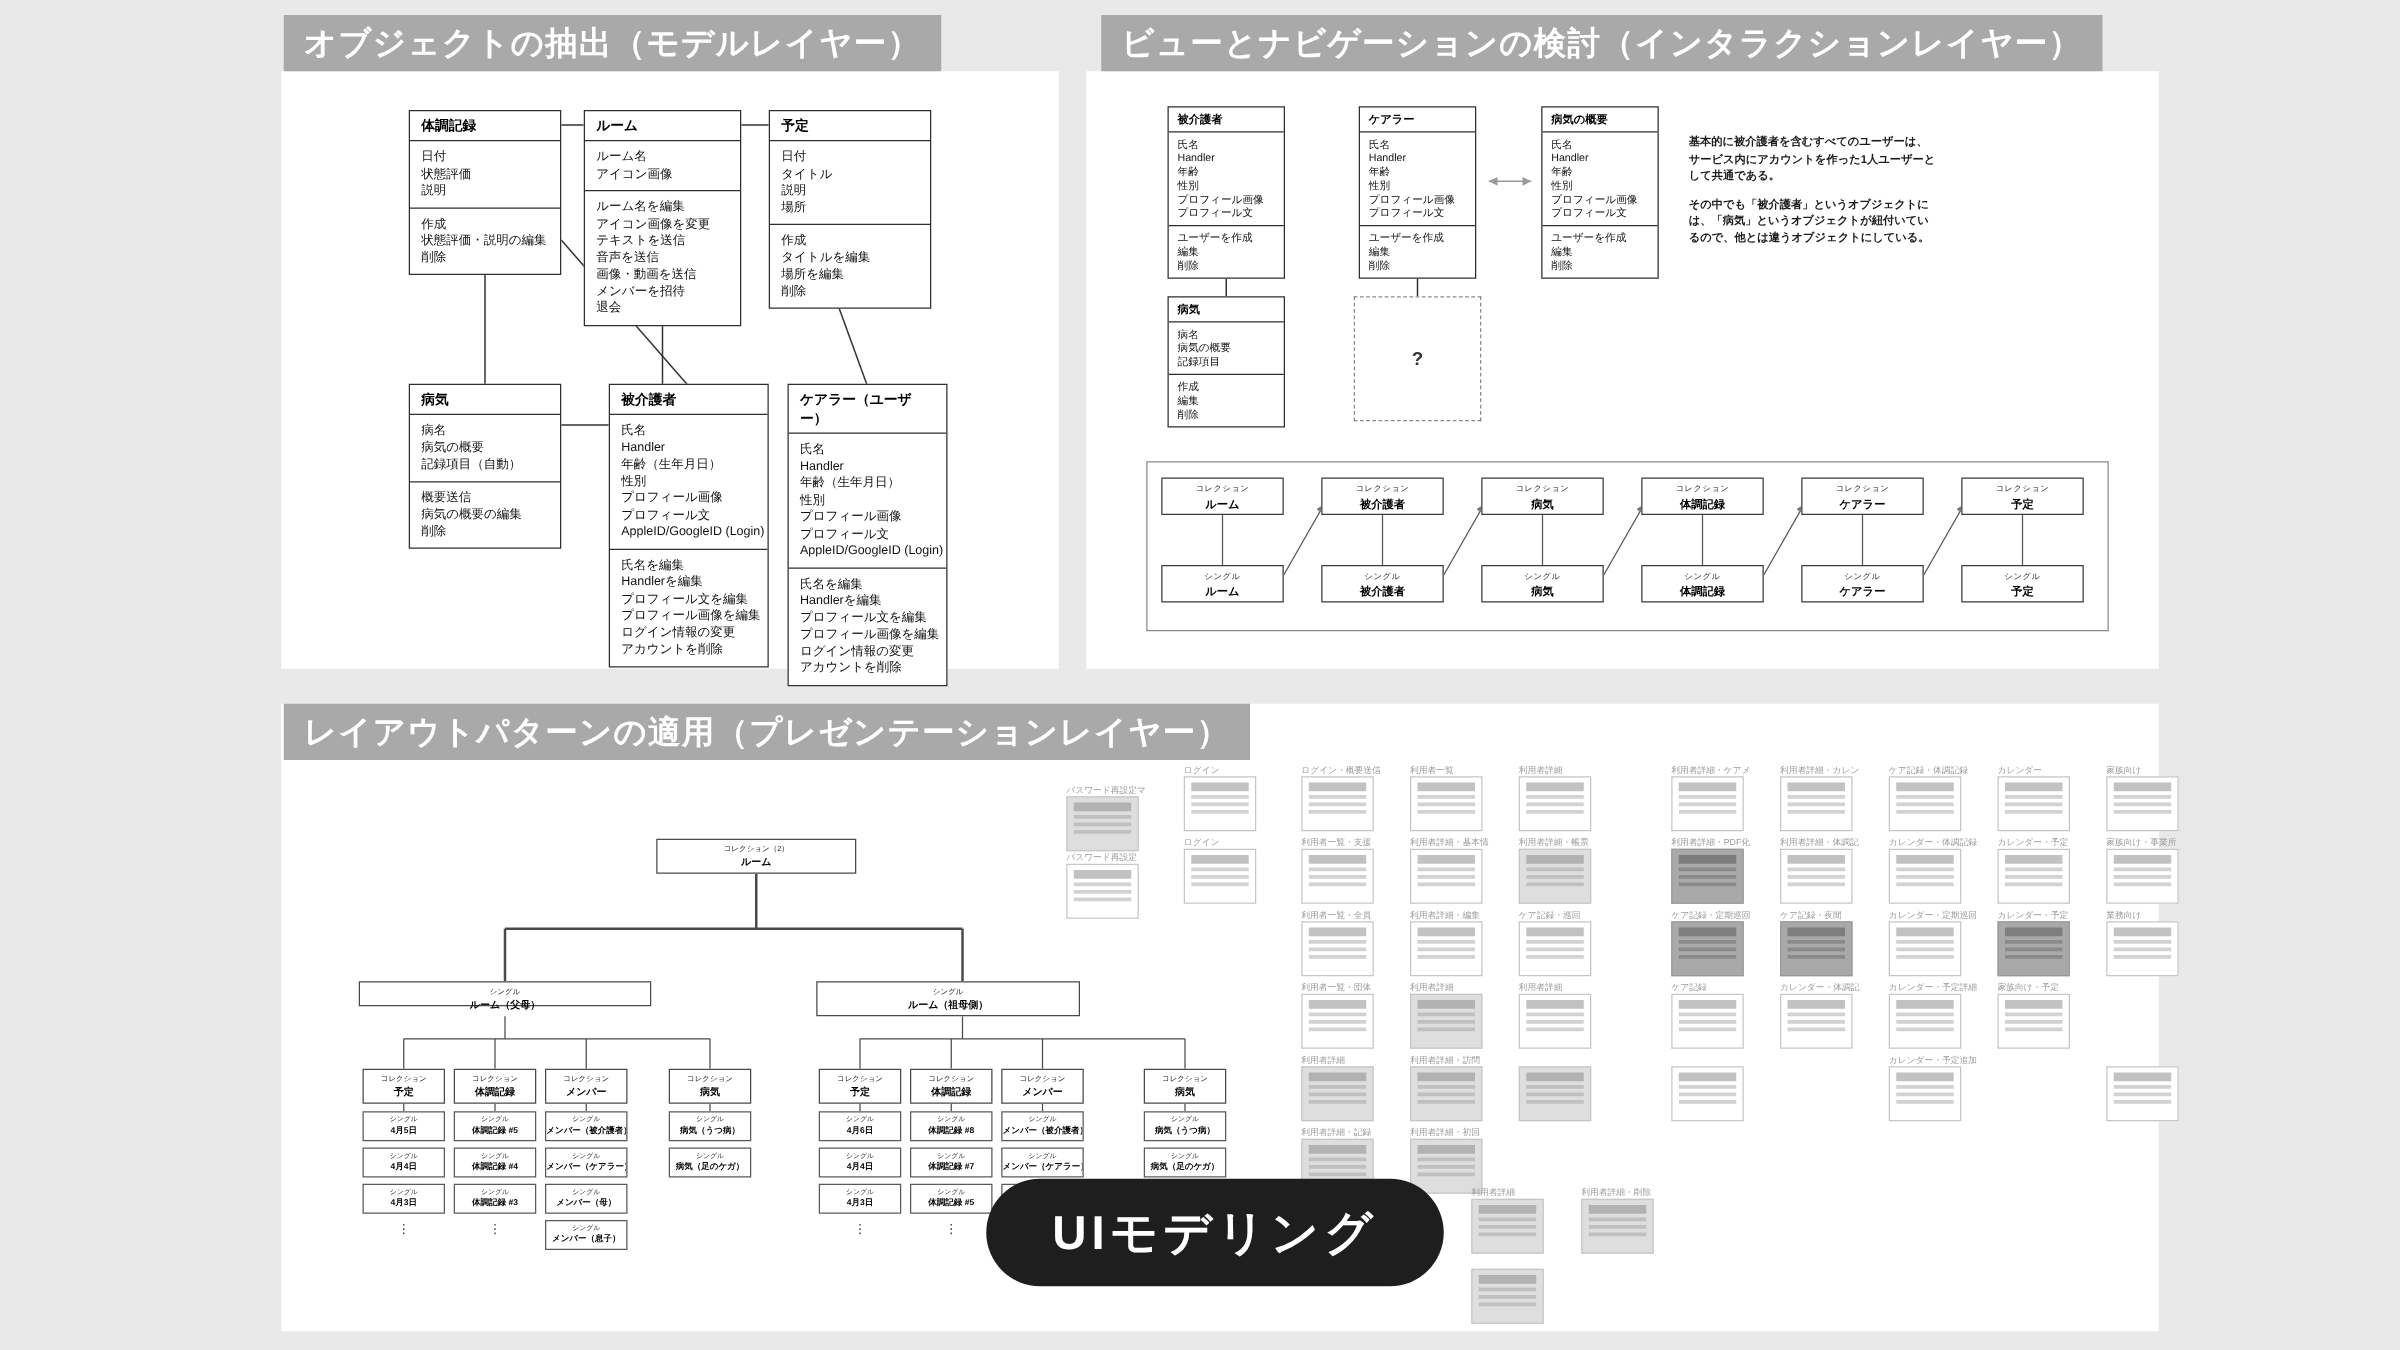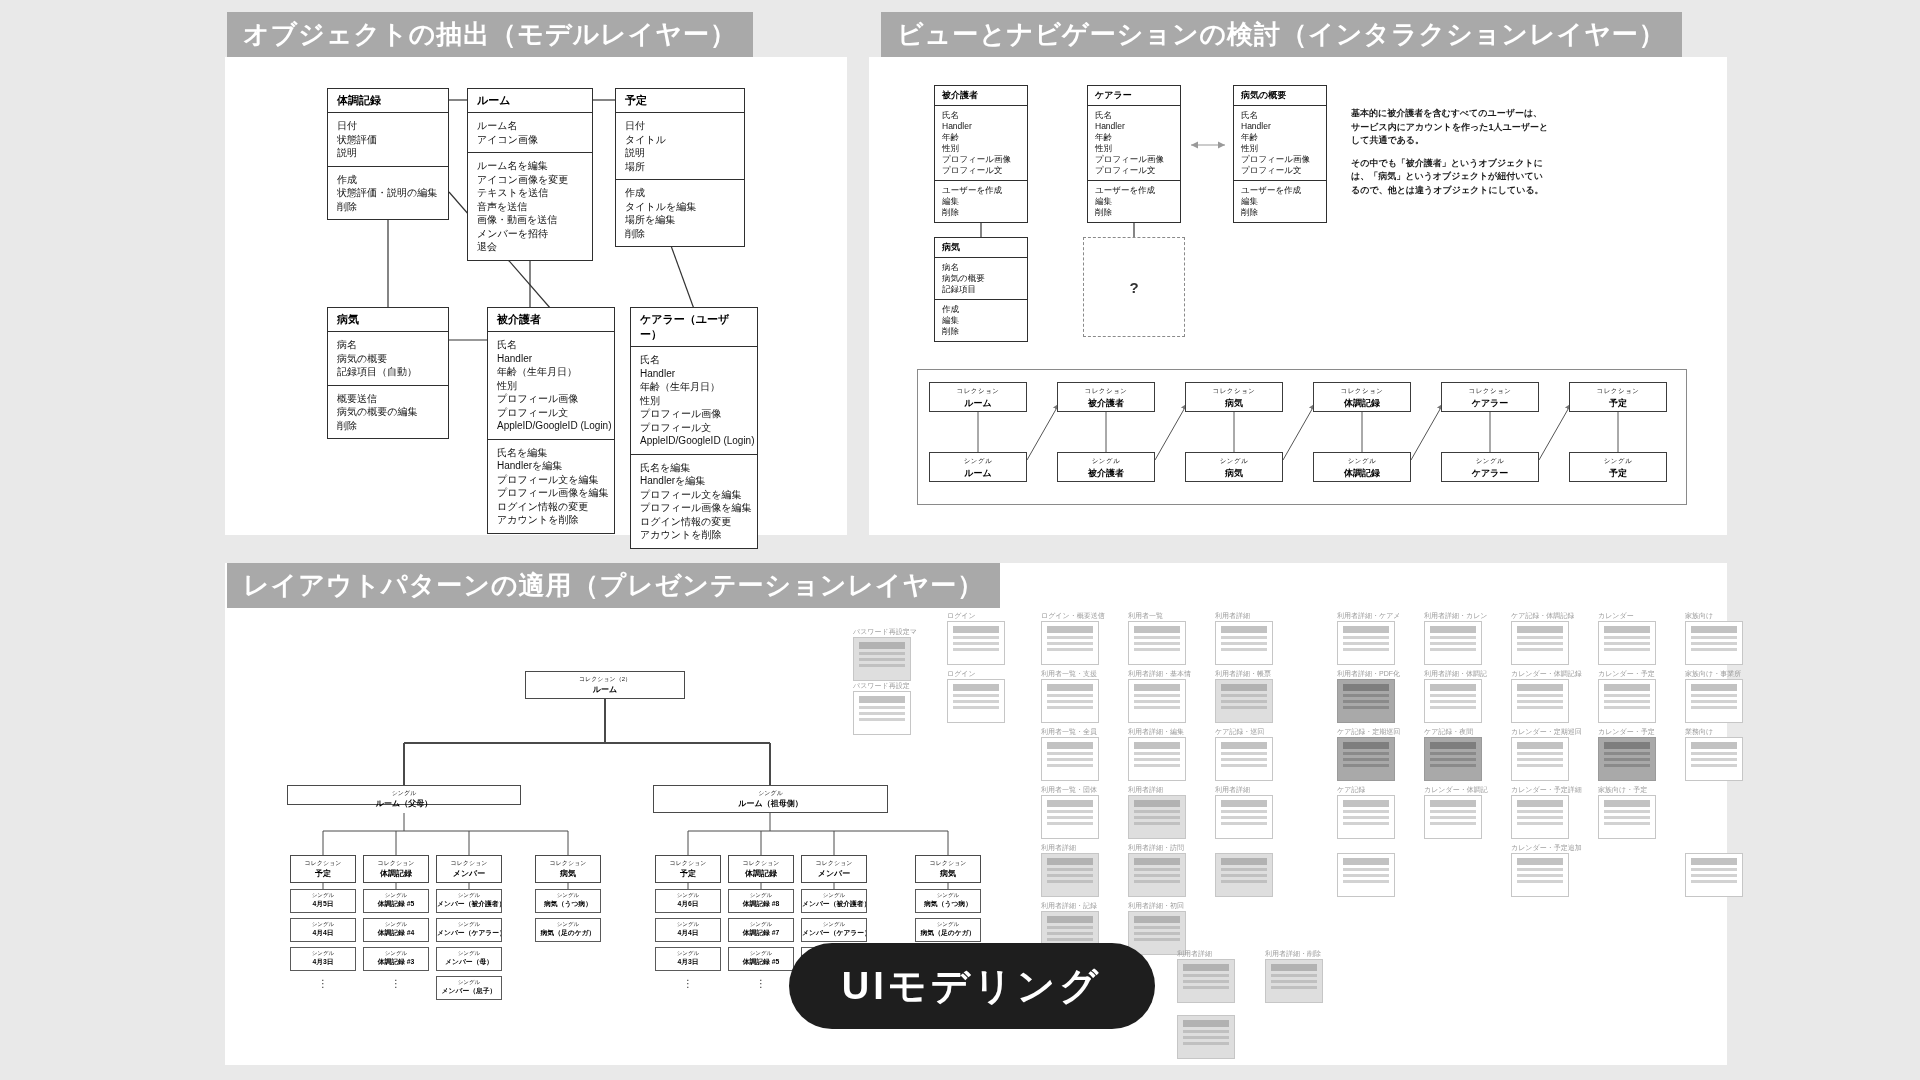--- a/index.html
+++ b/index.html
@@ -428,21 +428,21 @@
           <div class="n">病気</div>
         </div>
         <div class="leaf" style="left: 310px; top: 326px;">
           <div class="k">シングル</div>
           <div class="n">病気（うつ病）</div>
         </div>
         <div class="leaf" style="left: 310px; top: 355px;">
           <div class="k">シングル</div>
           <div class="n">病気（足のケガ）</div>
         </div>
-        <div class="tbox" style="left: 428px; top: 222px; width: 235px; height: 28px;">
+        <div class="tbox" style="left: 428px; top: 222px; width: 211px; height: 28px;">
           <div class="k">シングル</div>
           <div class="n">ルーム（祖母側）</div>
         </div>
         <div class="tbox" style="left: 430px; top: 292px; width: 66px; height: 28px;">
           <div class="k">コレクション</div>
           <div class="n">予定</div>
         </div>
         <div class="leaf" style="left: 430px; top: 326px;">
           <div class="k">シングル</div>
           <div class="n">4月6日</div>

